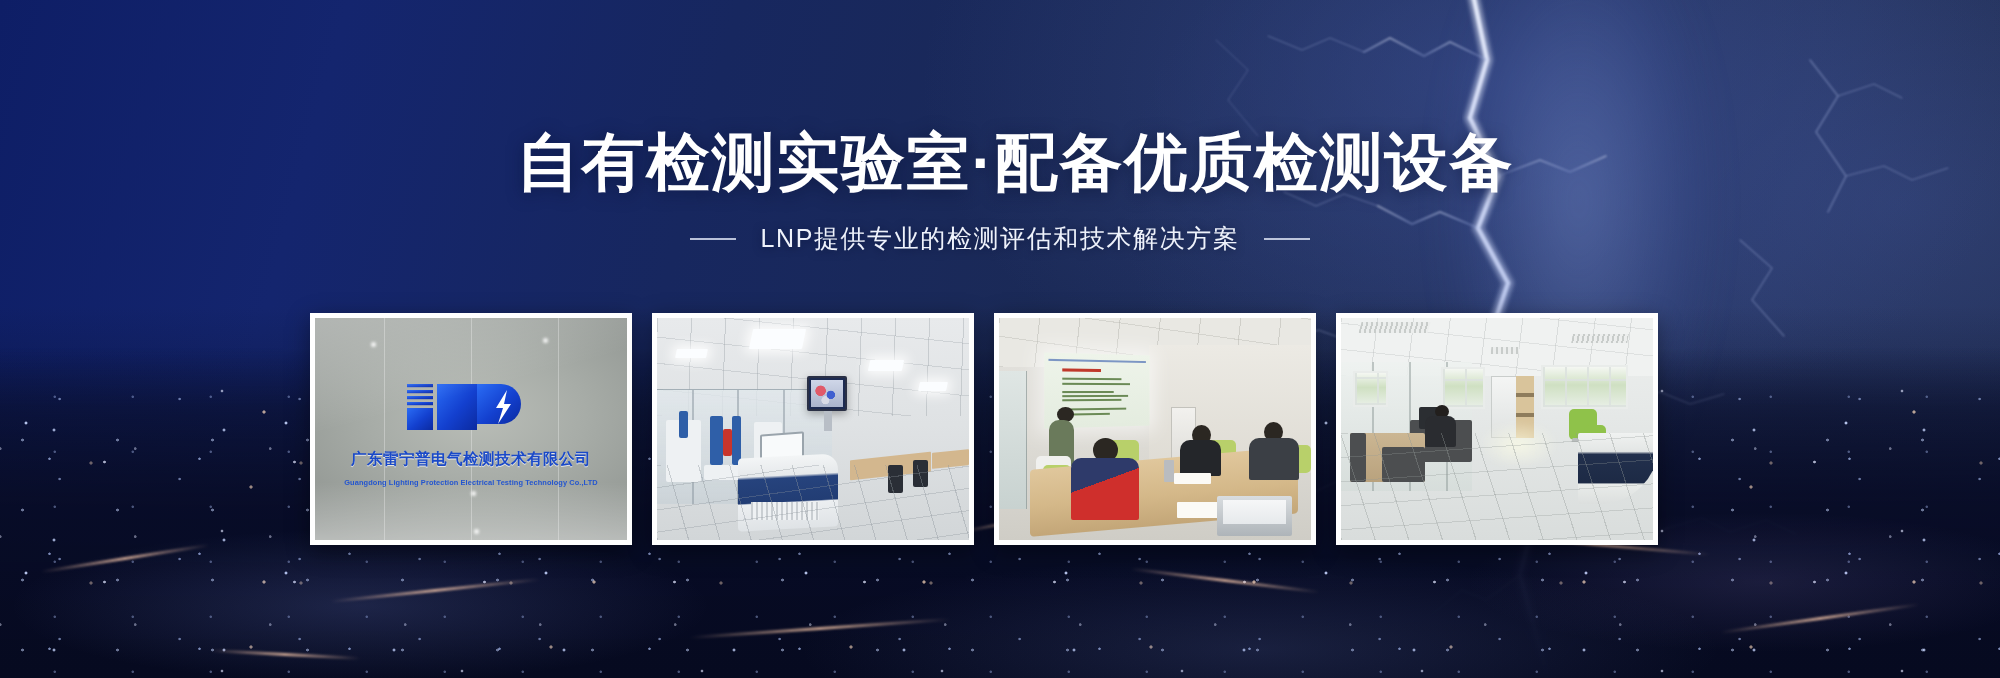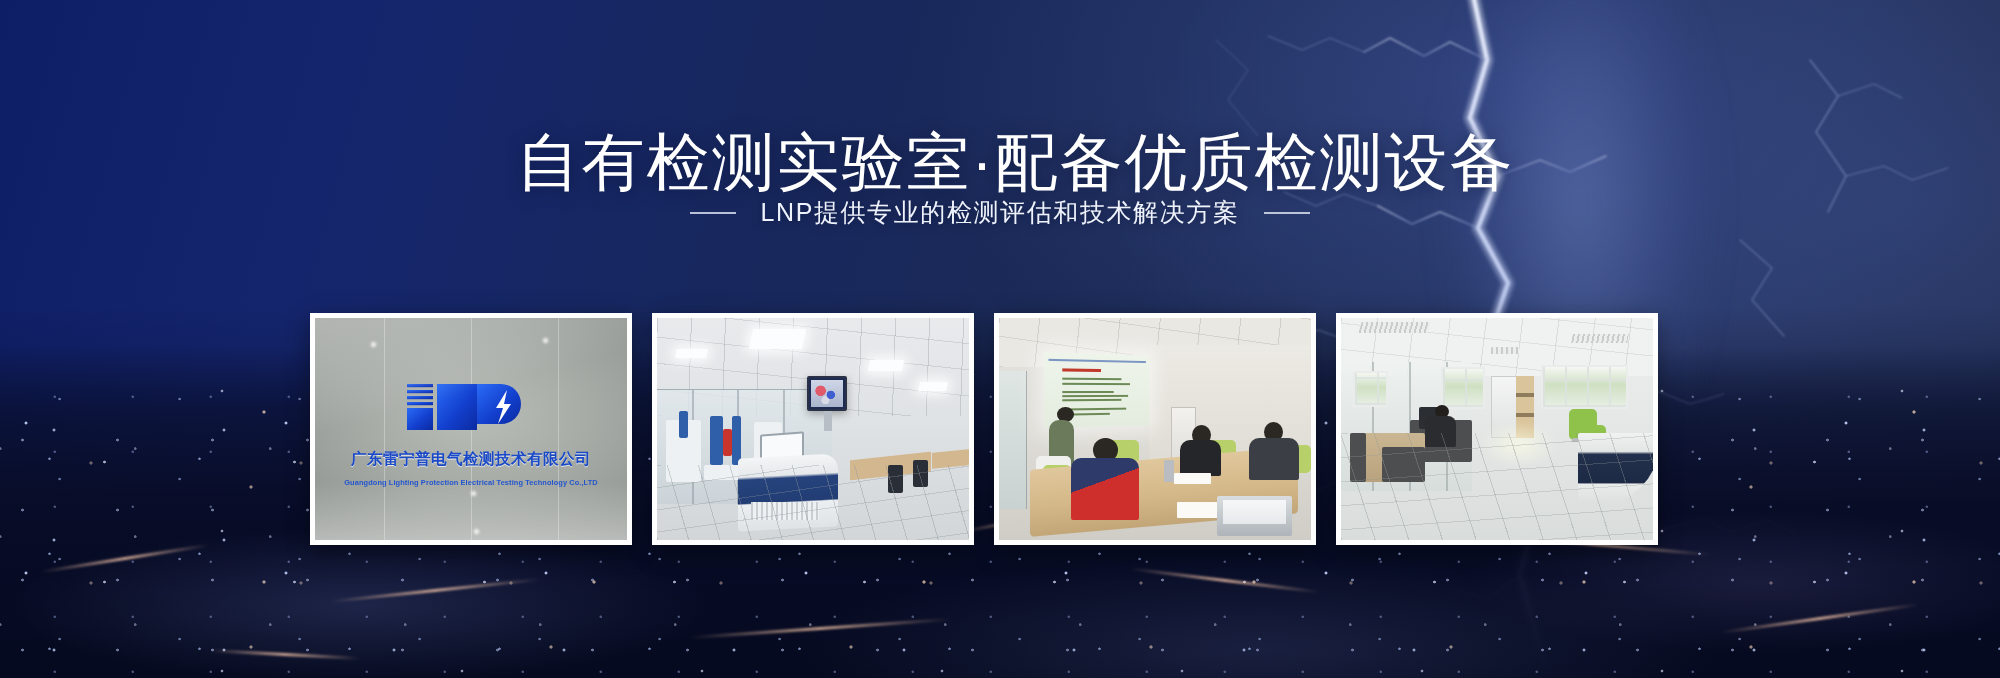--- a/index.html
+++ b/index.html
@@ -74,29 +74,30 @@
     background:radial-gradient(ellipse 190px 420px at 52% 45%, rgba(150,175,245,.30), rgba(90,115,200,.10) 55%, transparent 75%);
     filter:blur(16px);
   }
 
   
   .headline-wrap {
     position:absolute; left:0; right:0; top:128px; text-align:center;
   }
   .headline {
     font-size:63px;
-    font-weight:normal;
+    font-weight:bold;
     color:#ffffff;
     letter-spacing:2px;
     line-height:1.08;
     text-shadow:0 2px 16px rgba(8,16,50,.55);
     white-space:nowrap;
     margin-left:31px;
   }
   .subline {
+    margin-top:26px;
     display:flex; align-items:center; justify-content:center; gap:24px;
     white-space:nowrap;
   }
   .sub-rule {
     display:block; width:46px; height:2px;
     background:rgba(226,232,248,.80);
   }
   .subtitle {
     font-size:25px;
     color:#eef2fb;

